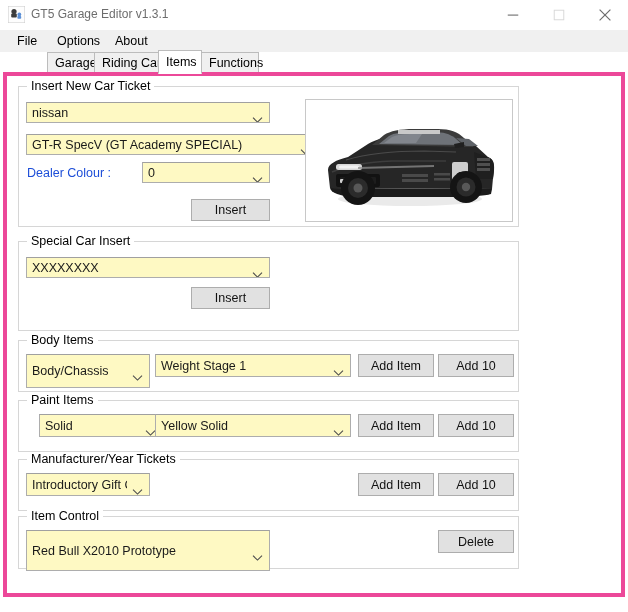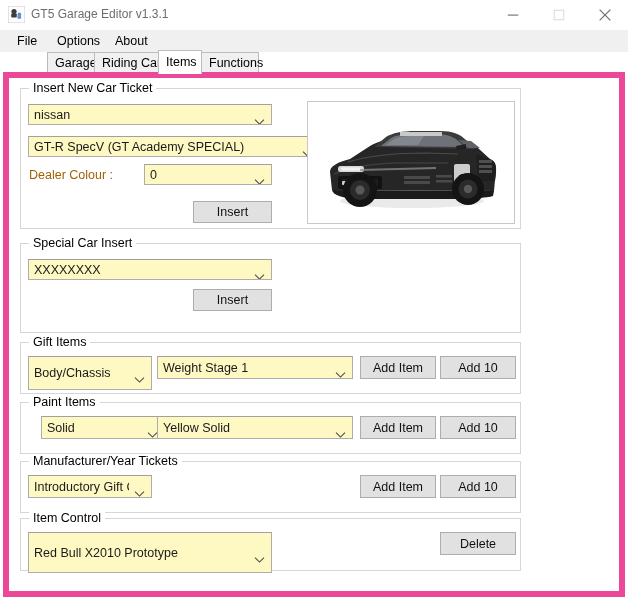--- a/index.html
+++ b/index.html
@@ -101,21 +101,21 @@
     border-bottom: 1px solid #ffffff;
     z-index: 5;
   }
 
   
   .tabpage {
     position: absolute;
     left: 3px; top: 72px;
     width: 622px; height: 525px;
     background: #ffffff;
-    border: 6px solid #ec4899;
+    border: 4px solid #ec4899;
     box-sizing: border-box;
   }
 
   
   .groupbox {
     position: absolute;
     border: 1px solid #d6d6d6;
     box-sizing: border-box;
     background: transparent;
   }
@@ -170,21 +170,21 @@
     font-size: 12.5px;
     color: #111111;
     cursor: default;
     white-space: nowrap;
   }
 
   
   .label {
     position: absolute;
     font-size: 12.5px;
-    color: #a16207;
+    color: #1d4ed8;
     white-space: nowrap;
   }
 
   
   .picturebox {
     position: absolute;
     background: #ffffff;
     border: 1px solid #c8c8c8;
     box-sizing: border-box;
     overflow: hidden;
@@ -347,21 +347,21 @@
           <svg width="11" height="7" viewBox="0 0 11 7">
               <path d="M1 1.2 L5.5 5.6 L10 1.2" stroke="#4d4d4d" stroke-width="1.1" fill="none"></path>
             </svg>
         </span>
       </div>
 
       <div class="button" style="left:172px; top:45px; width:79px; height:22px;">Insert</div>
     </div>
 
     <div class="groupbox" style="left:11px; top:264px; width:501px; height:52px;">
-      <span class="gb-title">Gift Items</span>
+      <span class="gb-title">Body Items</span>
 
       <div class="combo" style="left:7px; top:13px; width:124px; height:34px;">
         <span class="combo-text">Body/Chassis</span>
         <span class="arrow">
           <svg width="11" height="7" viewBox="0 0 11 7">
               <path d="M1 1.2 L5.5 5.6 L10 1.2" stroke="#4d4d4d" stroke-width="1.1" fill="none"></path>
             </svg>
         </span>
       </div>
 

